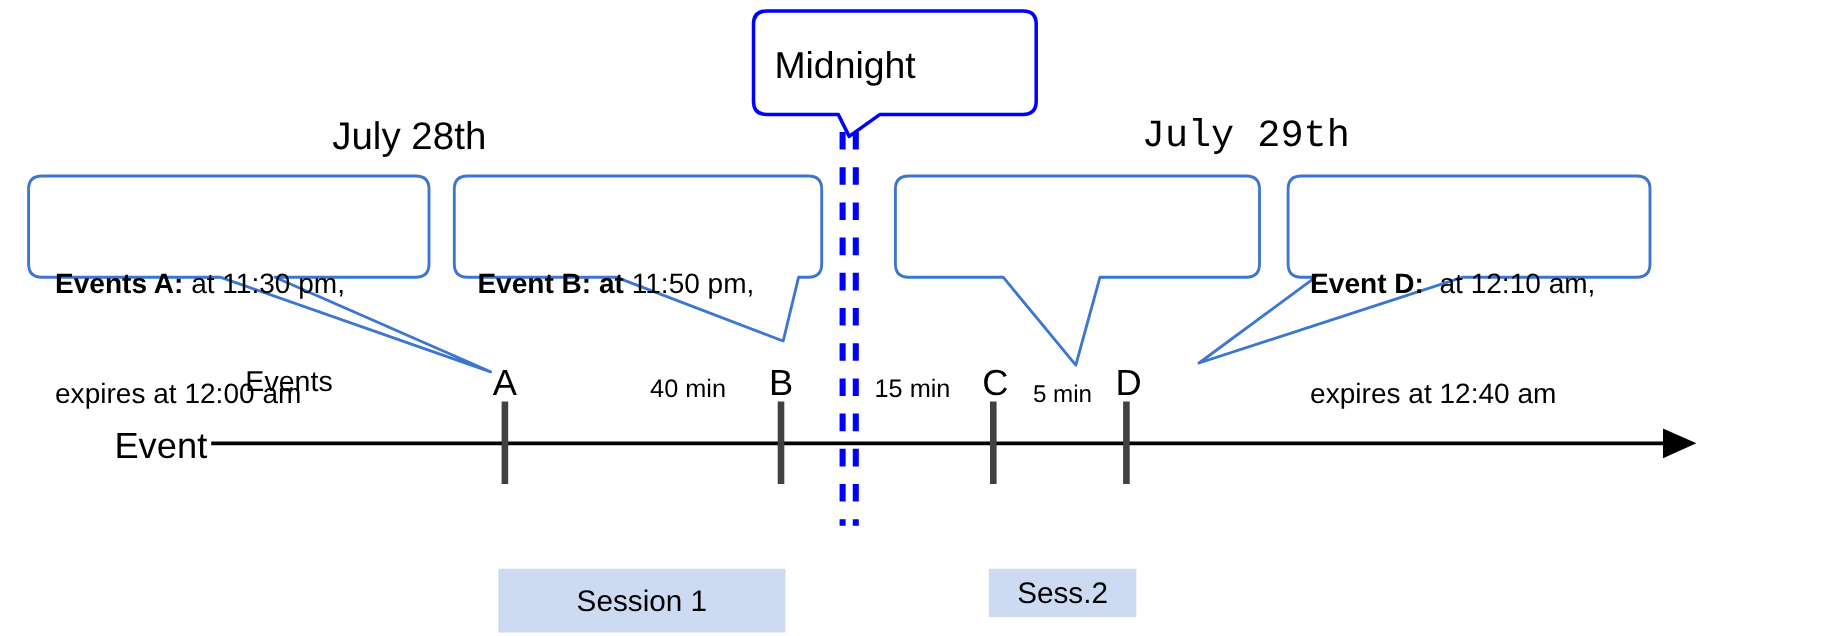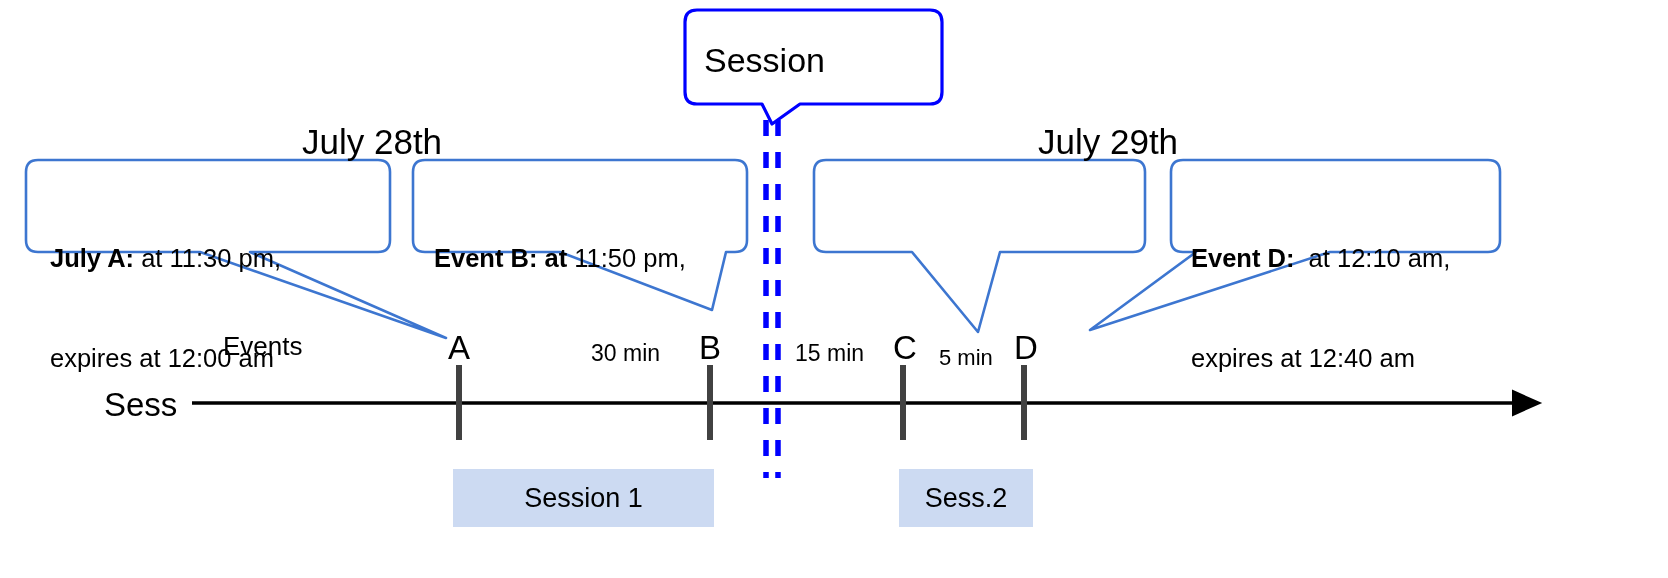--- a/index.html
+++ b/index.html
@@ -27,21 +27,20 @@
     position: absolute;
     white-space: pre;
     line-height: 1.22;
     color: #000000;
   }
 
   
   .date-label {
     font-size: 35px;
     letter-spacing: 0px;
-    margin-top: 18px;
   }
 
   
   .midnight-text {
     font-size: 34px;
   }
 
   
   .callout-text {
     font-size: 25.5px;
@@ -69,20 +68,21 @@
     font-size: 22px;
   }
 
   
   .session-box {
     position: absolute;
     background: #ccdaf2;
     display: flex;
     align-items: center;
     justify-content: center;
+    margin-top: 48px;
   }
   .session-box span {
     font-size: 27px;
     color: #000000;
   }
 </style>
 </head>
 <body>
 
 <div id="canvas">
@@ -119,51 +119,51 @@
     </defs>
     <line x1="192" y1="403" x2="1515" y2="403" stroke="#000000" stroke-width="3.4" marker-end="url(#arrow-head)"></line>
 
     <line x1="459" y1="365" x2="459" y2="440" stroke="#414141" stroke-width="6"></line>
     <line x1="710" y1="365" x2="710" y2="440" stroke="#414141" stroke-width="6"></line>
     <line x1="903" y1="365" x2="903" y2="440" stroke="#414141" stroke-width="6"></line>
     <line x1="1024" y1="365" x2="1024" y2="440" stroke="#414141" stroke-width="6"></line>
   </svg>
 
   <div class="txt date-label" style="left:302px; top:103px;">July 28th</div>
-  <div class="txt date-label" style="left:1038px; top:103px;">July 29th</div>
+  <div class="txt date-label" style="left:1038px; top:103px;font-family:Liberation Mono, monospace;">July 29th</div>
 
-  <div class="txt midnight-text" style="left:704px; top:40px;">Session</div>
+  <div class="txt midnight-text" style="left:704px; top:40px;">Midnight</div>
 
   <div class="txt callout-text" style="left:50px; top:176px;">
-    <div><b>July A:</b><span> at 11:30 pm,</span></div>
+    <div><b>Events A:</b><span> at 11:30 pm,</span></div>
     <div>expires at 12:00 am</div>
   </div>
 
   <div class="txt callout-text" style="left:434px; top:176px;text-align:center;">
     <div><b>Event B: at</b><span> 11:50 pm,</span></div>
   </div>
 
 
   <div class="txt callout-text" style="left:1191px; top:176px;">
     <div><b>Event D:</b><span>  at 12:10 am,</span></div>
     <div>expires at 12:40 am</div>
   </div>
 
   <div class="txt lane-label-events" style="left:177px; top:331px;">Events</div>
-  <div class="txt lane-label-user" style="left:104px; top:385px;">Sess</div>
+  <div class="txt lane-label-user" style="left:104px; top:385px;">Event</div>
 
   <div class="txt event-letter" style="left:448px; top:328px;">A</div>
   <div class="txt event-letter" style="left:699px; top:328px;">B</div>
   <div class="txt event-letter" style="left:893px; top:328px;">C</div>
   <div class="txt event-letter" style="left:1014px; top:328px;">D</div>
 
-  <div class="txt gap-label" style="left:591px; top:339px;">30 min</div>
+  <div class="txt gap-label" style="left:591px; top:339px;">40 min</div>
   <div class="txt gap-label" style="left:795px; top:339px;">15 min</div>
   <div class="txt gap-label small" style="left:939px; top:345px;">5 min</div>
 
   <div class="session-box" style="left:453px; top:469px; width:261px; height:58px;">
     <span>Session 1</span>
   </div>
-  <div class="session-box" style="left:899px; top:469px; width:134px; height:58px;">
+  <div class="session-box" style="left:899px; top:469px; width:134px; height:44px;">
     <span>Sess.2</span>
   </div>
 
 </div>
 
 </body></html>

